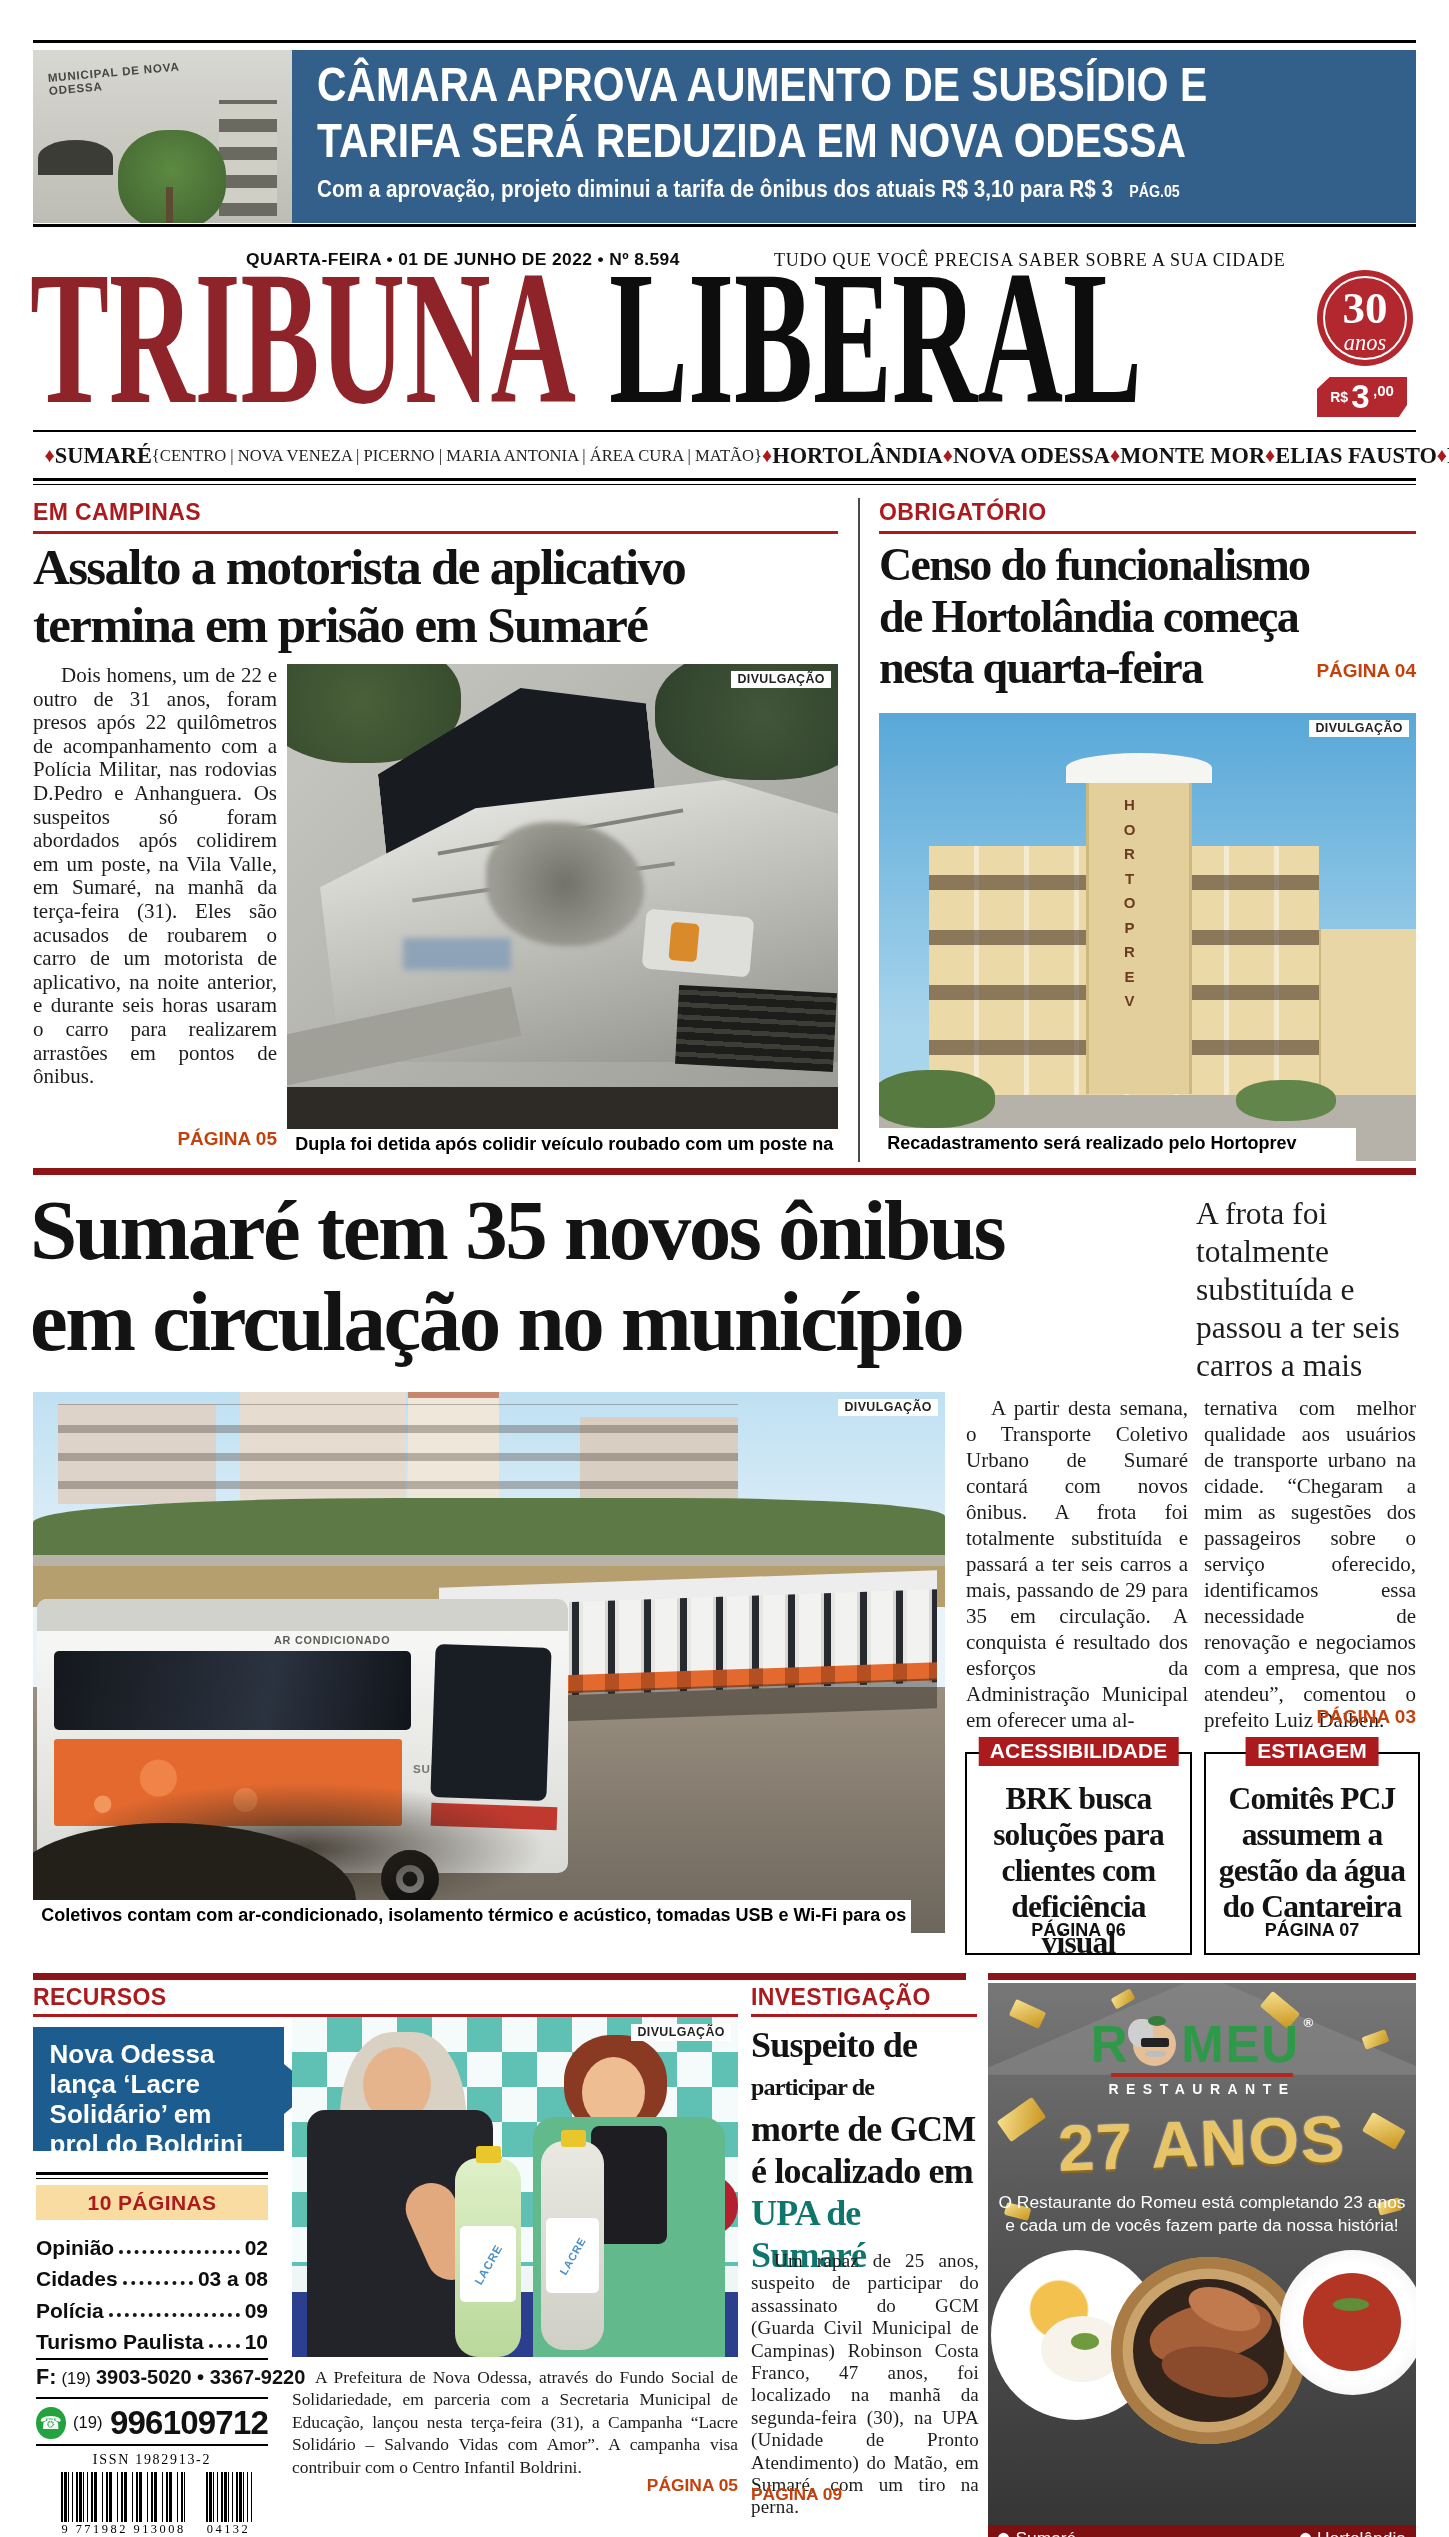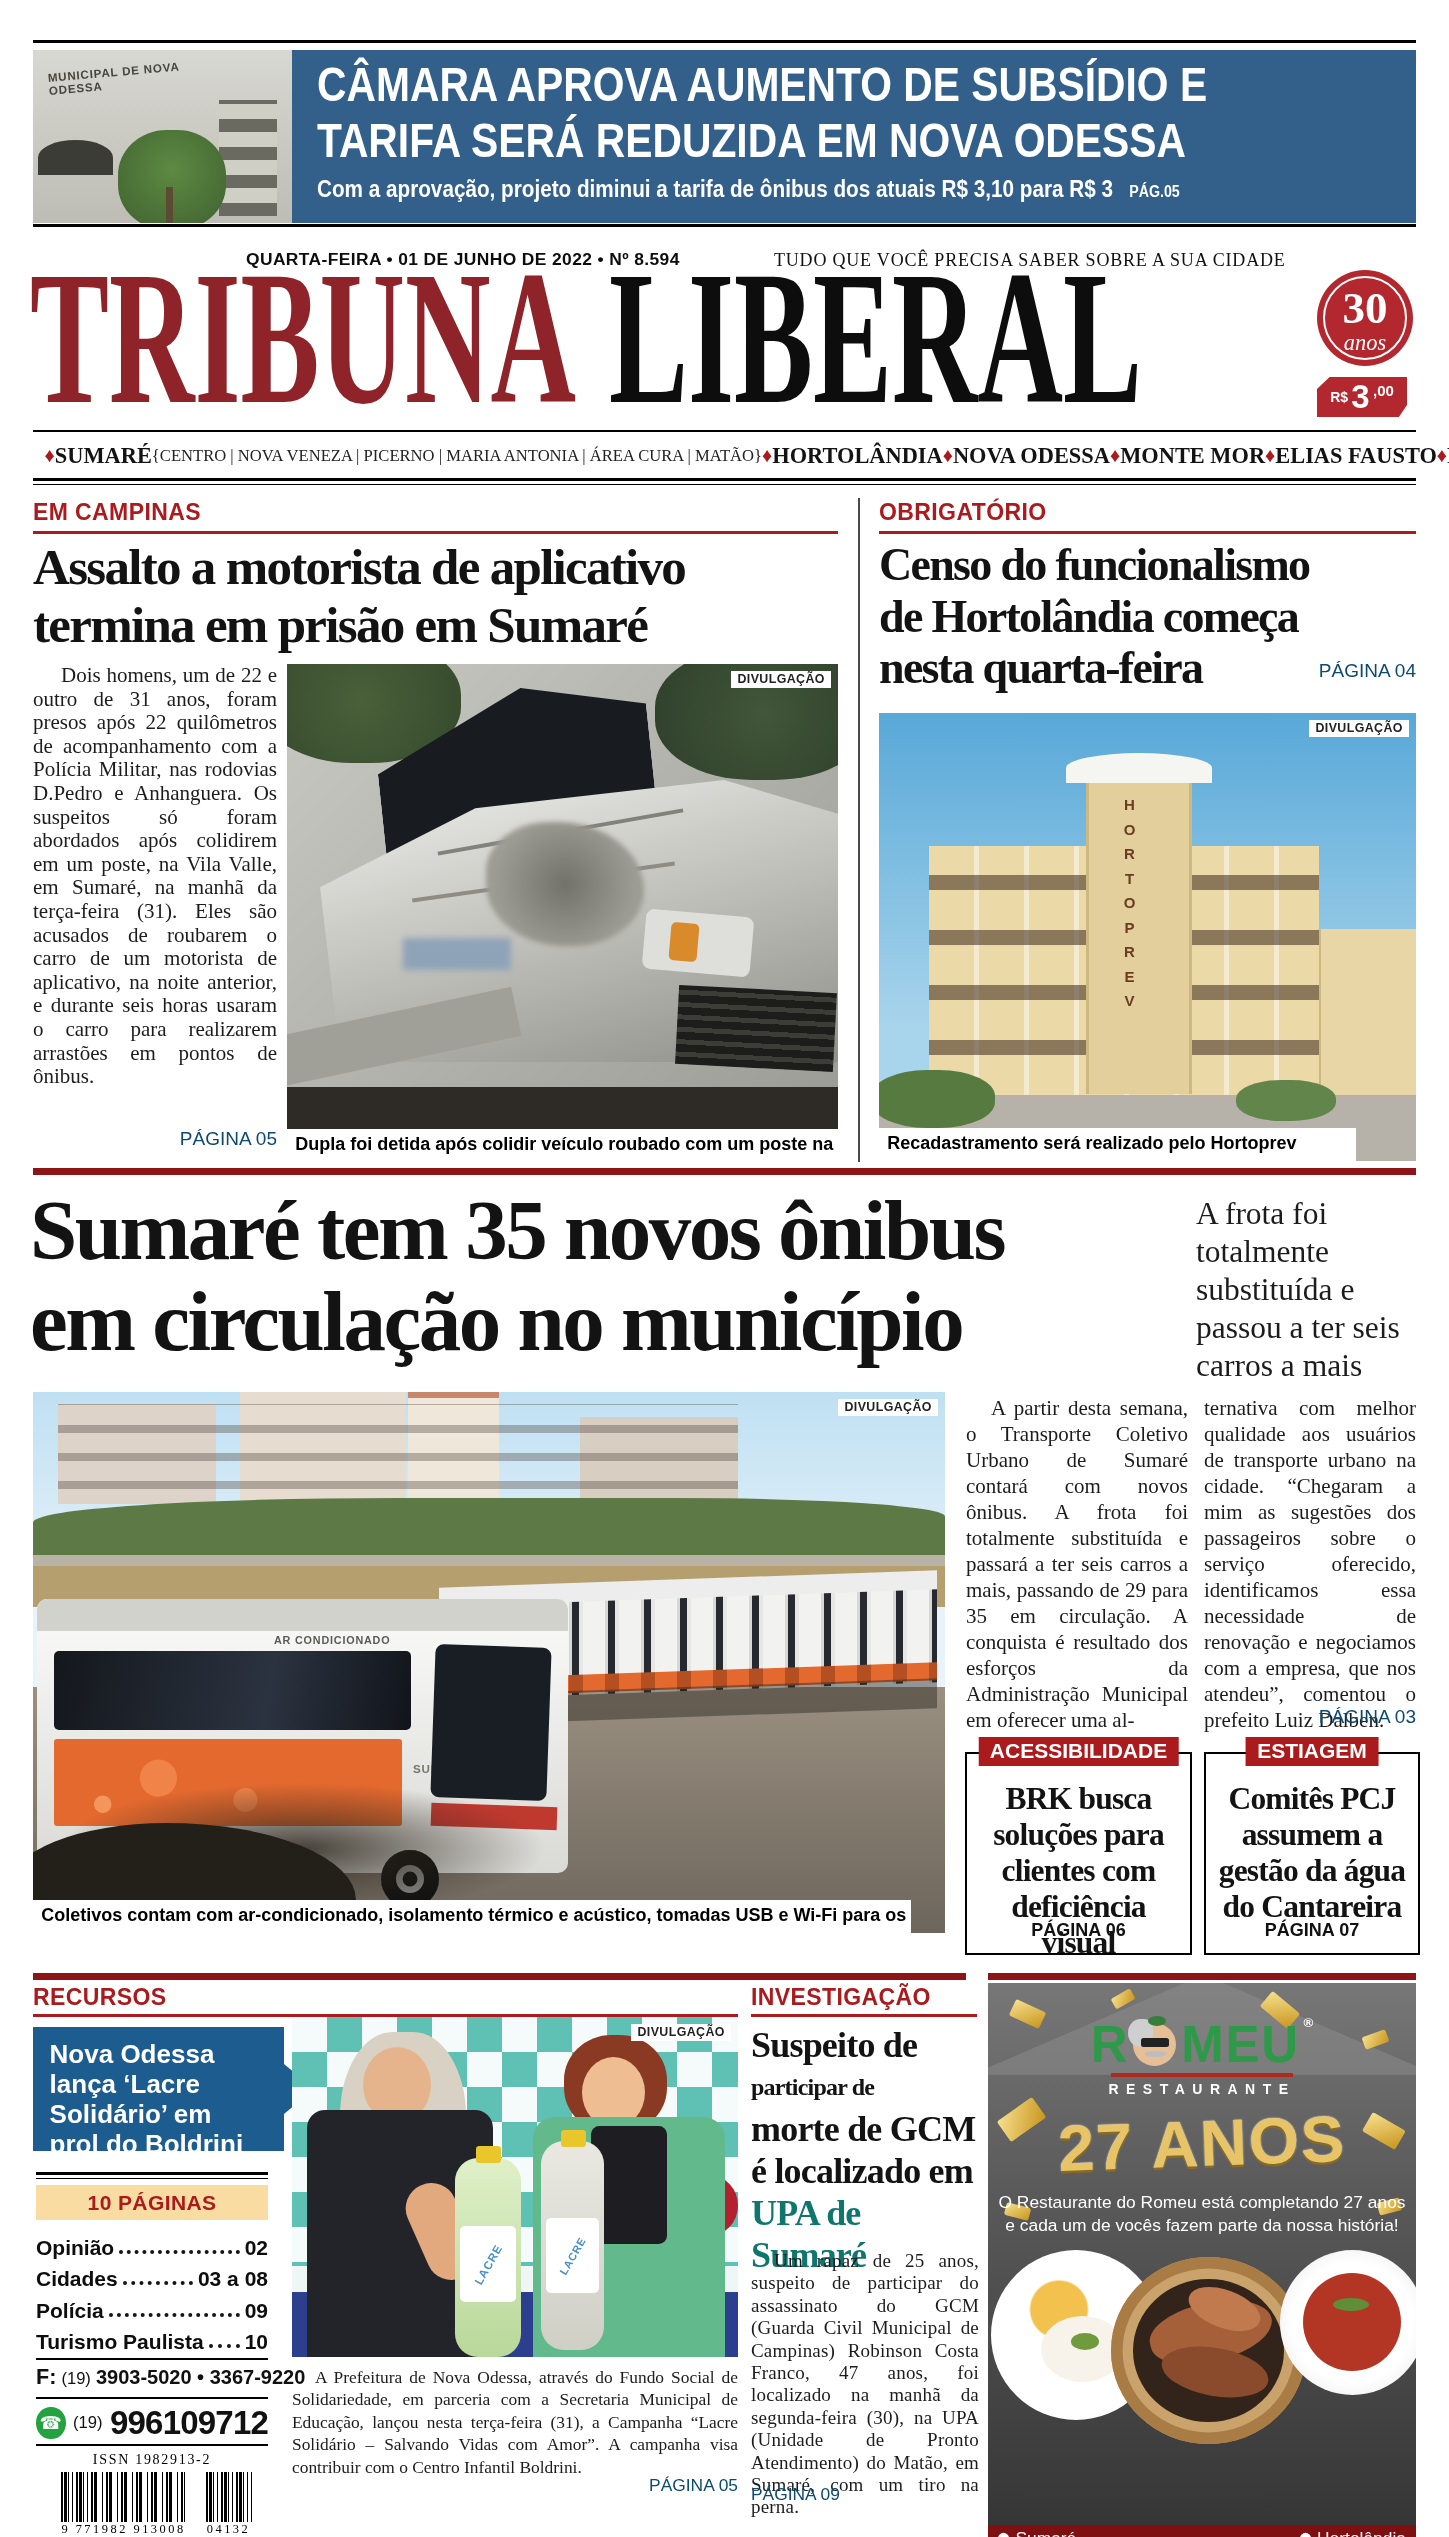--- a/index.html
+++ b/index.html
@@ -6,21 +6,21 @@
   #page{position:relative;width:1449px;height:2538px;background:#fff;
         font-family:"Liberation Sans",sans-serif;overflow:hidden;color:#111}
   .abs{position:absolute}
   .serif{font-family:"Liberation Serif",serif}
   .hl{position:absolute;font-family:"Liberation Serif",serif;font-weight:700;color:#131313;letter-spacing:-1.7px;white-space:nowrap}
   .kick{position:absolute;font-weight:700;color:#ab1a1d;font-size:23px;letter-spacing:0.4px;white-space:nowrap}
   .rule{position:absolute;background:#000}
   .redrule{position:absolute;background:#8e1517}
   .krule{position:absolute;background:#ab1a1d}
   .body-txt{position:absolute;font-family:"Liberation Serif",serif;color:#1c1c1c;text-align:justify}
-  .pgref{position:absolute;font-weight:400;color:#0c4a6e;white-space:nowrap}
+  .pgref{position:absolute;font-weight:700;color:#c2410c;white-space:nowrap}
   .photo{position:absolute;overflow:hidden}
   .credit{position:absolute;top:6.6px;right:6.6px;background:#fff;padding:1.7px 6.6px;
           font:700 12.4px "Liberation Sans",sans-serif;color:#222;letter-spacing:0.4px;z-index:9}
   .cap{position:absolute;left:0;bottom:0;background:#fff;color:#000;
        font:700 18px "Liberation Sans",sans-serif;padding:5.8px 8.3px 6.6px;white-space:nowrap;overflow:hidden;z-index:9}
   .sx{display:inline-block;transform-origin:left center;white-space:nowrap}
   .dia::before{content:"♦";color:#ab1a1d;font-size:20px}
   .city{font-family:"Liberation Serif",serif;font-weight:700;font-size:22.4px;color:#131313;white-space:nowrap}
   .citysub{font-family:"Liberation Serif",serif;font-size:16.6px;color:#222;white-space:nowrap}
   .idx-row{display:flex;align-items:flex-end;font:700 21px "Liberation Sans",sans-serif;color:#0d0d0d;height:31.5px}
@@ -337,21 +337,21 @@
         <span class="abs" style="left:15px;top:-6.6px;width:18px;height:10px;background:#377d3c;border-radius:50%"></span>
         <span class="abs" style="left:11.6px;top:28px;width:21.6px;height:6.6px;background:#bdbdbd;border-radius:40%"></span>
       </span>
       <span style="font:700 51px 'Liberation Sans',sans-serif;color:#2e9948;vertical-align:middle;letter-spacing:1.7px">MEU</span>
       <span style="font:700 13.3px 'Liberation Sans',sans-serif;color:#fff;vertical-align:top">®</span>
     </div>
     <div class="abs" style="left:123px;top:90px;width:182px;height:4.1px;background:#b02a22"></div>
     <div class="abs" style="left:0;top:98px;width:428px;text-align:center;font:700 14px 'Liberation Sans',sans-serif;color:#fff;letter-spacing:7.5px">RESTAURANTE</div>
     <div class="abs" style="left:0;top:123px;width:428px;text-align:center;font:700 65px 'Liberation Sans',sans-serif;color:#e8c469;
                 text-shadow:0 2.5px 0 #8a6a23,0 0 1.7px #fff;transform:rotate(-2deg);letter-spacing:1.7px">27 ANOS</div>
-    <div class="abs" style="left:0;top:209px;width:428px;text-align:center;font:400 17.4px 'Liberation Sans',sans-serif;color:#fff">O Restaurante do Romeu está completando 27 anos</div>
+    <div class="abs" style="left:0;top:209px;width:428px;text-align:center;font:400 17.4px 'Liberation Sans',sans-serif;color:#fff">O Restaurante do Romeu está completando 23 anos</div>
     <div class="abs" style="left:0;top:232px;width:428px;text-align:center;font:400 17.4px 'Liberation Sans',sans-serif;color:#fff">e cada um de vocês fazem parte da nossa história!</div>
     <div class="abs" style="left:3.3px;top:267px;width:170px;height:170px;border-radius:50%;background:radial-gradient(circle at 40% 35%,#f2c14e 28px,#fff 30px 72%,#e8e8e8 100%)">
       <span class="abs" style="left:50px;top:66px;width:83px;height:66px;background:#f7f3ea;border-radius:50%"></span>
       <span class="abs" style="left:80px;top:83px;width:28px;height:16.6px;background:#6f9b3e;border-radius:50%"></span>
     </div>
     <div class="abs" style="left:123px;top:274px;width:195px;height:187px;border-radius:50%;background:#caa36c;box-shadow:inset 0 0 0 11.6px #a87c44">
       <span class="abs" style="left:21.6px;top:21.6px;right:21.6px;bottom:21.6px;background:#32241a;border-radius:50%"></span>
       <span class="abs" style="left:38px;top:46px;width:124px;height:58px;background:#a5603a;border-radius:46% 54% 50% 50%;transform:rotate(-14deg)"></span>
       <span class="abs" style="left:50px;top:91px;width:108px;height:48px;background:#8a4a2c;border-radius:50%;transform:rotate(10deg)"></span>
       <span class="abs" style="left:76px;top:33px;width:75px;height:38px;background:#c07a4e;border-radius:50%;transform:rotate(20deg)"></span>

